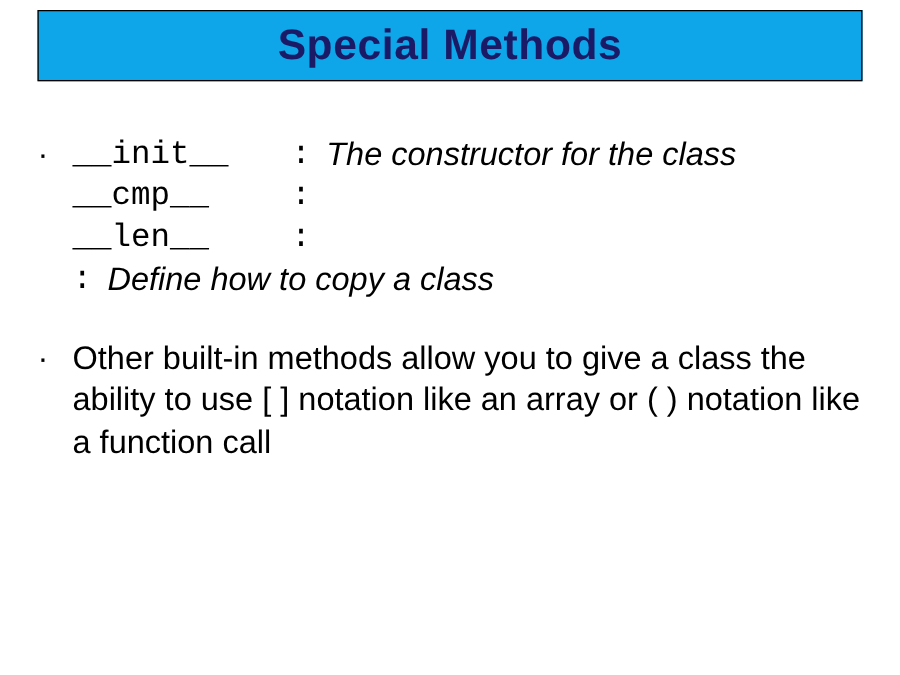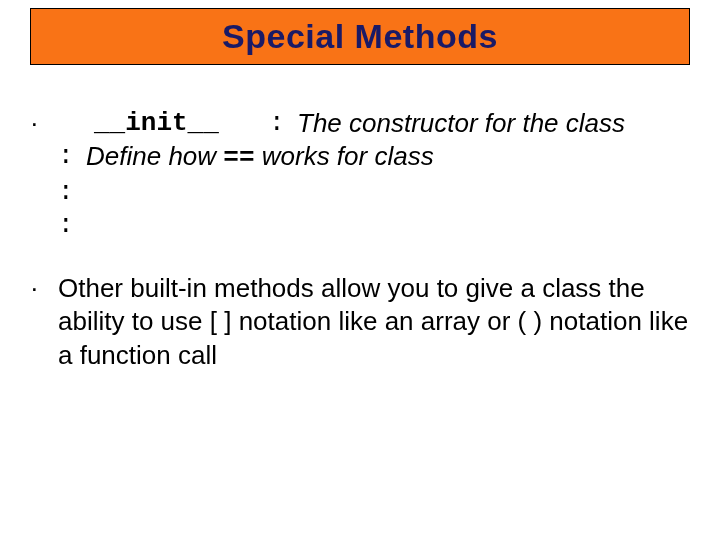--- a/index.html
+++ b/index.html
@@ -9,21 +9,21 @@
     height: 540px;
     background: #fff;
     font-family: Arial, Helvetica, sans-serif;
     color: #000;
     box-sizing: border-box;
   }
   .slide {
     padding: 8px 30px 20px 30px;
   }
   .title-bar {
-    background: #f97316;
+    background: #0ea5e9;
     border: 1px solid #000;
     text-align: center;
     padding: 8px 0;
     margin-bottom: 42px;
   }
   .title-bar h1 {
     margin: 0;
     font-size: 34px;
     font-weight: bold;
     color: #1a1a66;
@@ -45,24 +45,23 @@
     flex: 1;
   }
   .intro {
     display: block;
   }
   .method-line {
     display: flex;
   }
   .method-name {
     font-family: "Courier New", Courier, monospace;
-    font-weight: bold;
+    font-weight: normal;
     width: 175px;
     flex-shrink: 0;
-    margin-left: 36px;
   }
   .method-colon {
     font-family: "Courier New", Courier, monospace;
     width: 28px;
     flex-shrink: 0;
   }
   .method-desc {
     flex: 1;
     font-style: italic;
   }
@@ -86,32 +85,32 @@
       <div class="bullet-mark">·</div>
       <div class="bullet-body">
 
         <div class="method-line">
           <span class="method-name">__init__</span>
           <span class="method-colon">:</span>
           <span class="method-desc">The constructor for the class</span>
         </div>
 
         <div class="method-line">
+          <span class="method-name">__cmp__</span>
           <span class="method-colon">:</span>
-          <span class="method-desc">
-            <span>Define how </span><span class="mono">==</span><span> works for class</span>
-          </span>
         </div>
 
         <div class="method-line">
+          <span class="method-name">__len__</span>
           <span class="method-colon">:</span>
         </div>
 
         <div class="method-line">
           <span class="method-colon">:</span>
+          <span class="method-desc">Define how to copy a class</span>
         </div>
       </div>
     </div>
 
     <div class="bullet">
       <div class="bullet-mark">·</div>
       <div class="bullet-body">Other built-in methods allow you to give a class the ability to use [ ] notation like an array or ( ) notation like a function call</div>
     </div>
 
   </div>

